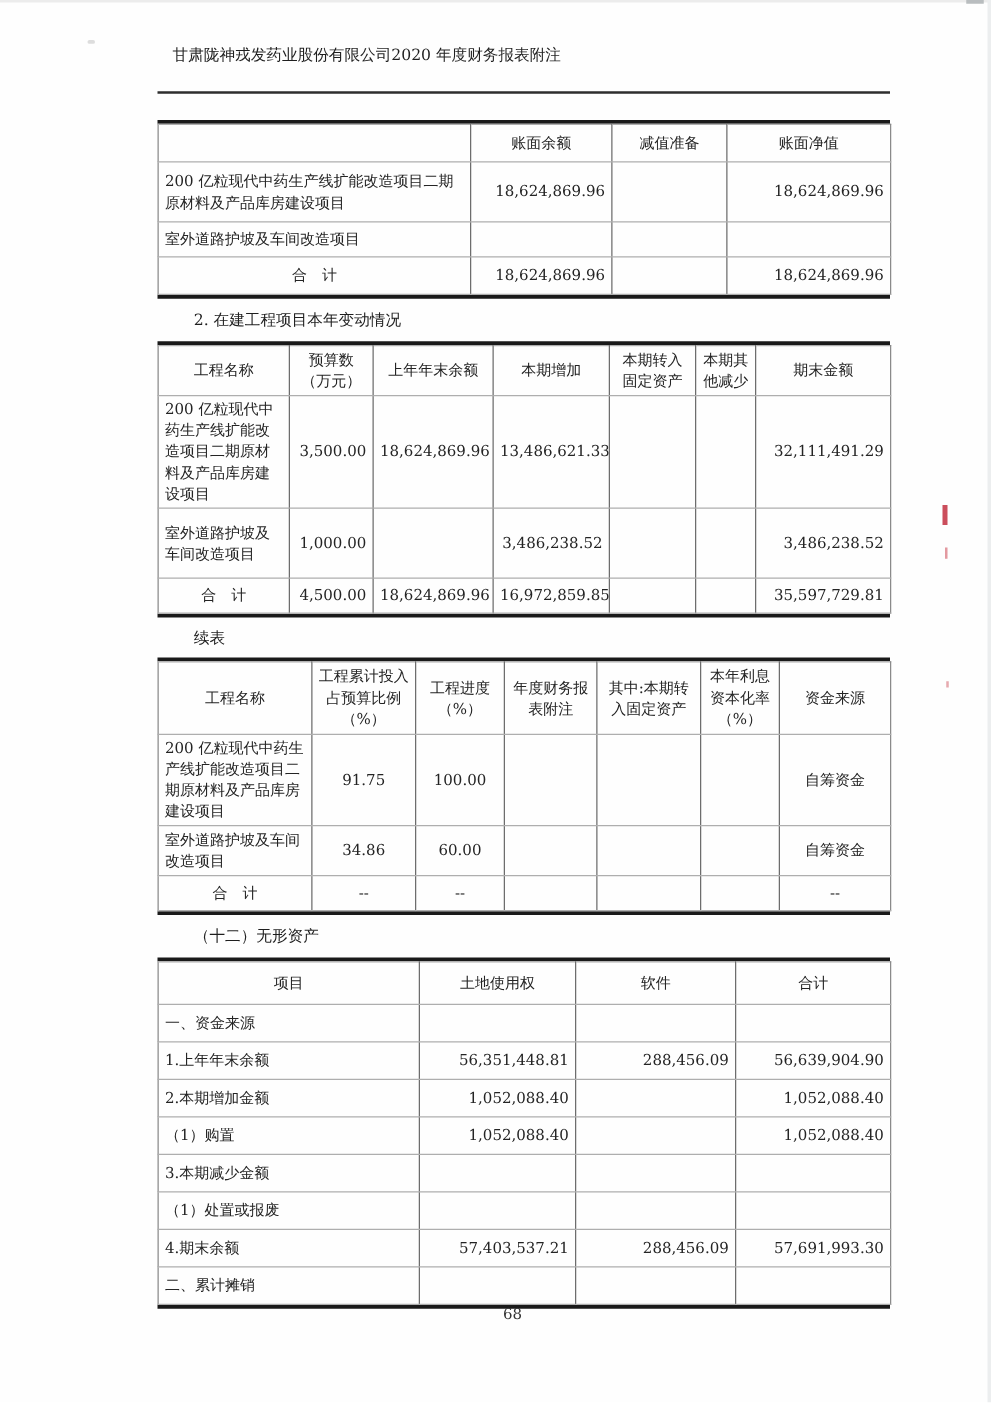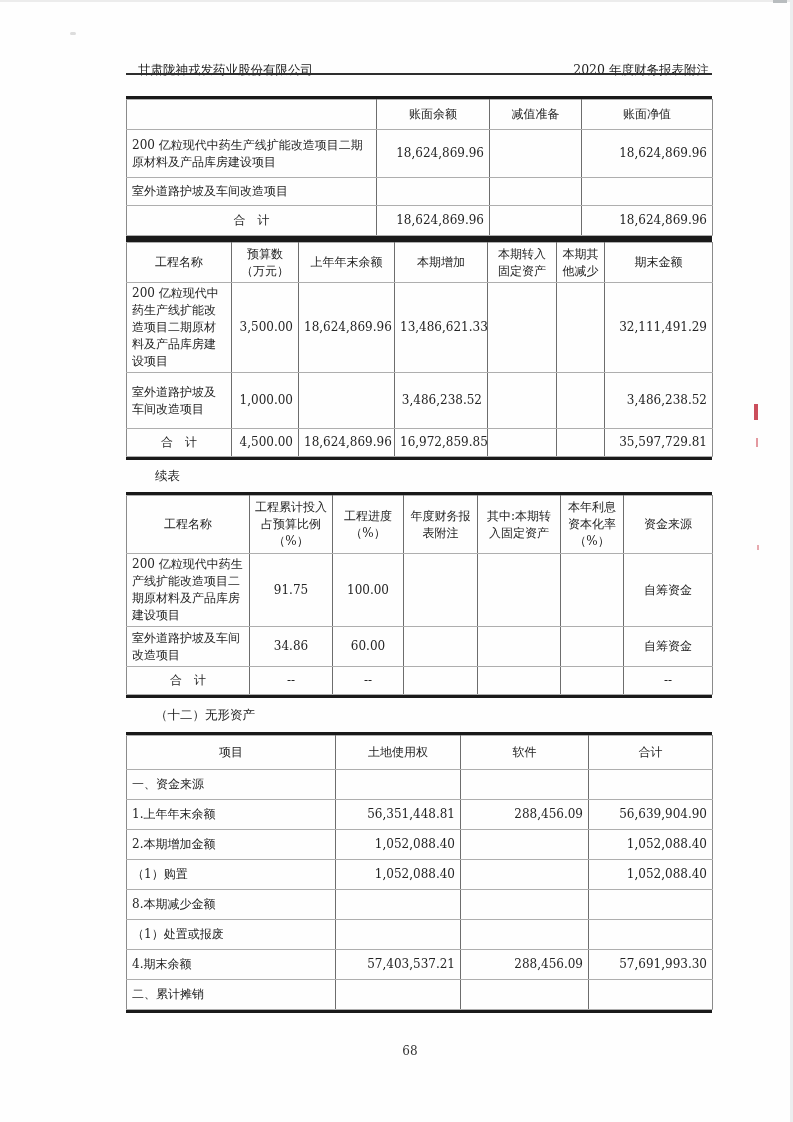--- a/index.html
+++ b/index.html
@@ -14,22 +14,22 @@
   .page { position:absolute; inset:0; background:#fefefe; }
   .scan-edge-top { position:absolute; top:0; left:0; width:100%; height:2px; background:#ececec; }
   .scan-edge-right { position:absolute; top:0; right:0; width:3px; height:100%; background:#eceeef; }
   .scan-corner { position:absolute; top:0; right:6px; width:14px; height:3px; background:#b9bdbf; }
   .scan-speck { position:absolute; left:70px; top:32px; width:6px; height:3px; background:#dddddd; border-radius:2px; }
   .red-mark-1 { position:absolute; left:754px; top:404px; width:4px; height:16px; background:#c22f40; opacity:.85; }
   .red-mark-2 { position:absolute; left:756px; top:438px; width:2px; height:9px; background:#d05560; opacity:.6; }
   .red-mark-3 { position:absolute; left:757px; top:545px; width:2px; height:5px; background:#d05560; opacity:.5; }
 
   .doc-header {
-    position:absolute; top:62px; left:138px; right:84px;
-    display:flex; justify-content:space-between; align-items:flex-end;
+    position:absolute; top:36px; left:138px; right:84px;
+    display:flex; align-items:flex-end;
     font-size:12.5px; color:#1f1f1f;
   }
   .header-rule {
     position:absolute; top:73px; left:126px; width:586px;
     border-top:2px solid #2e2e2e; height:0;
   }
 
   .content { position:absolute; top:96px; left:0; width:793px; }
 
   .twrap {
@@ -112,20 +112,21 @@
         <tr style="height:30px">
           <td class="ctr">合　计</td>
           <td class="num">18,624,869.96</td>
           <td class="num"></td>
           <td class="num">18,624,869.96</td>
         </tr>
       </tbody>
         </table>
     </div>
 
+    <div class="section-title">2. 在建工程项目本年变动情况</div>
 
     <div class="twrap">
       <table class="t">
         <colgroup>
             <col style="width:105px">
             <col style="width:67px">
             <col style="width:96px">
             <col style="width:93px">
             <col style="width:69px">
             <col style="width:48px">
@@ -261,21 +262,21 @@
           <td class="num"></td>
           <td class="num">1,052,088.40</td>
         </tr>
         <tr style="height:30px">
           <td class="lbl">（1）购置</td>
           <td class="num">1,052,088.40</td>
           <td class="num"></td>
           <td class="num">1,052,088.40</td>
         </tr>
         <tr style="height:30px">
-          <td class="lbl">8.本期减少金额</td>
+          <td class="lbl">3.本期减少金额</td>
           <td class="num"></td>
           <td class="num"></td>
           <td class="num"></td>
         </tr>
         <tr style="height:30px">
           <td class="lbl">（1）处置或报废</td>
           <td class="num"></td>
           <td class="num"></td>
           <td class="num"></td>
         </tr>

